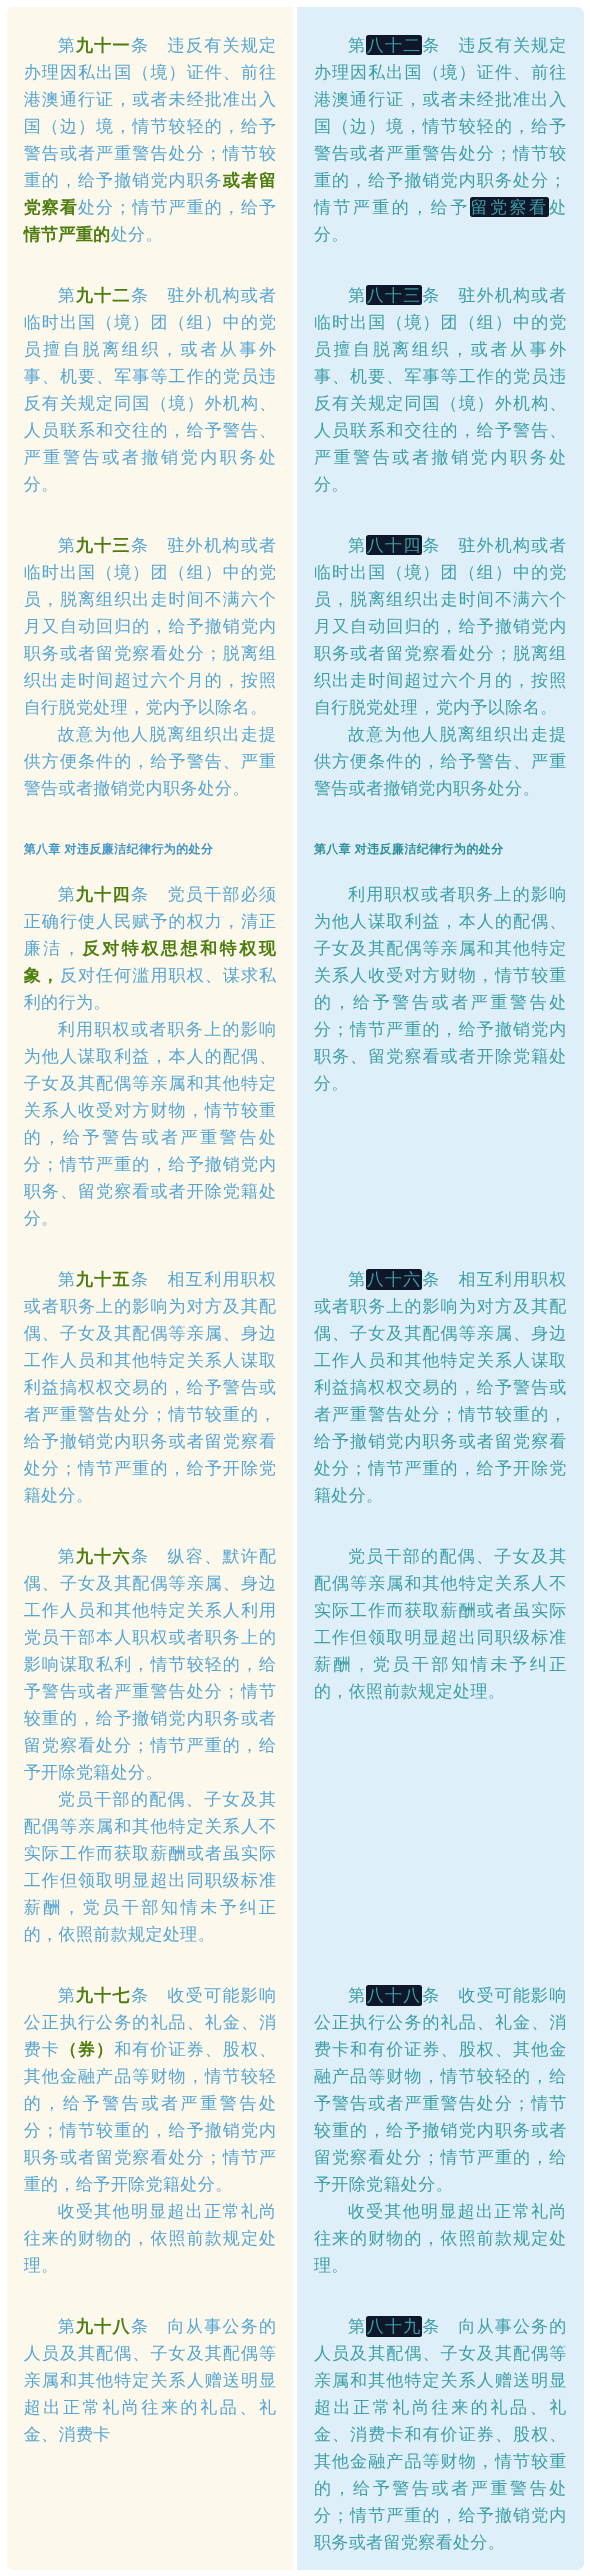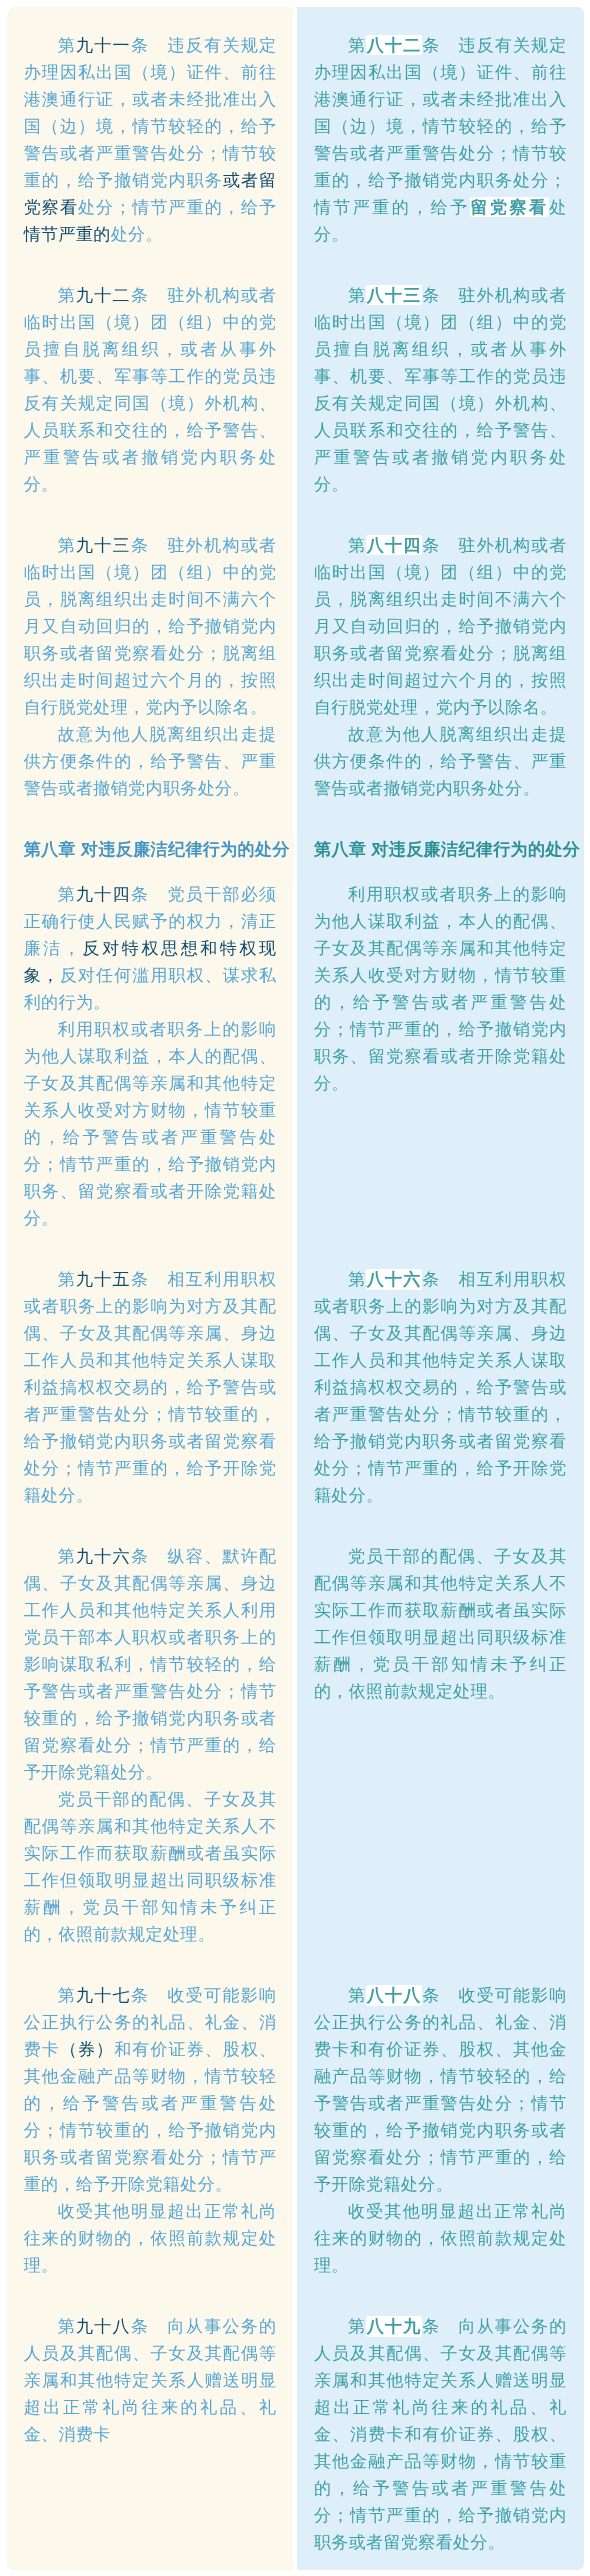--- a/index.html
+++ b/index.html
@@ -47,32 +47,31 @@
   .row-last .cell{padding-bottom:13.5px;}
   .row-last .cell.left{border-radius:0 0 0 6.7px;}
   .row-last .cell.right{border-radius:0 0 6.7px 0;}
   .row-chapter .cell{padding-bottom:18.5px;}
   p.para{
     margin:0;
     text-indent:2em;
     text-align:justify;
   }
   .cell.left .em{
-    color:#0c4a6e;
-    font-weight:normal;
+    color:#4d7c0f;
+    font-weight:bold;
   }
   .cell.right .em{
-    background:#ffffff;
+    background:#0f172a;
     border-radius:2.5px;
     padding:0.8px 0.8px;
-    font-weight:bold;
   }
   .chapter-heading{
     font-weight:bold;
-    font-size:17px;
+    font-size:12px;
     white-space:nowrap;
     letter-spacing:0.4px;
   }
   .cell.left .chapter-heading{color:#4495c6;}
   .cell.right .chapter-heading{color:#2f8f98;}
 </style>
 </head>
 <body>
 
 <div class="doc">

